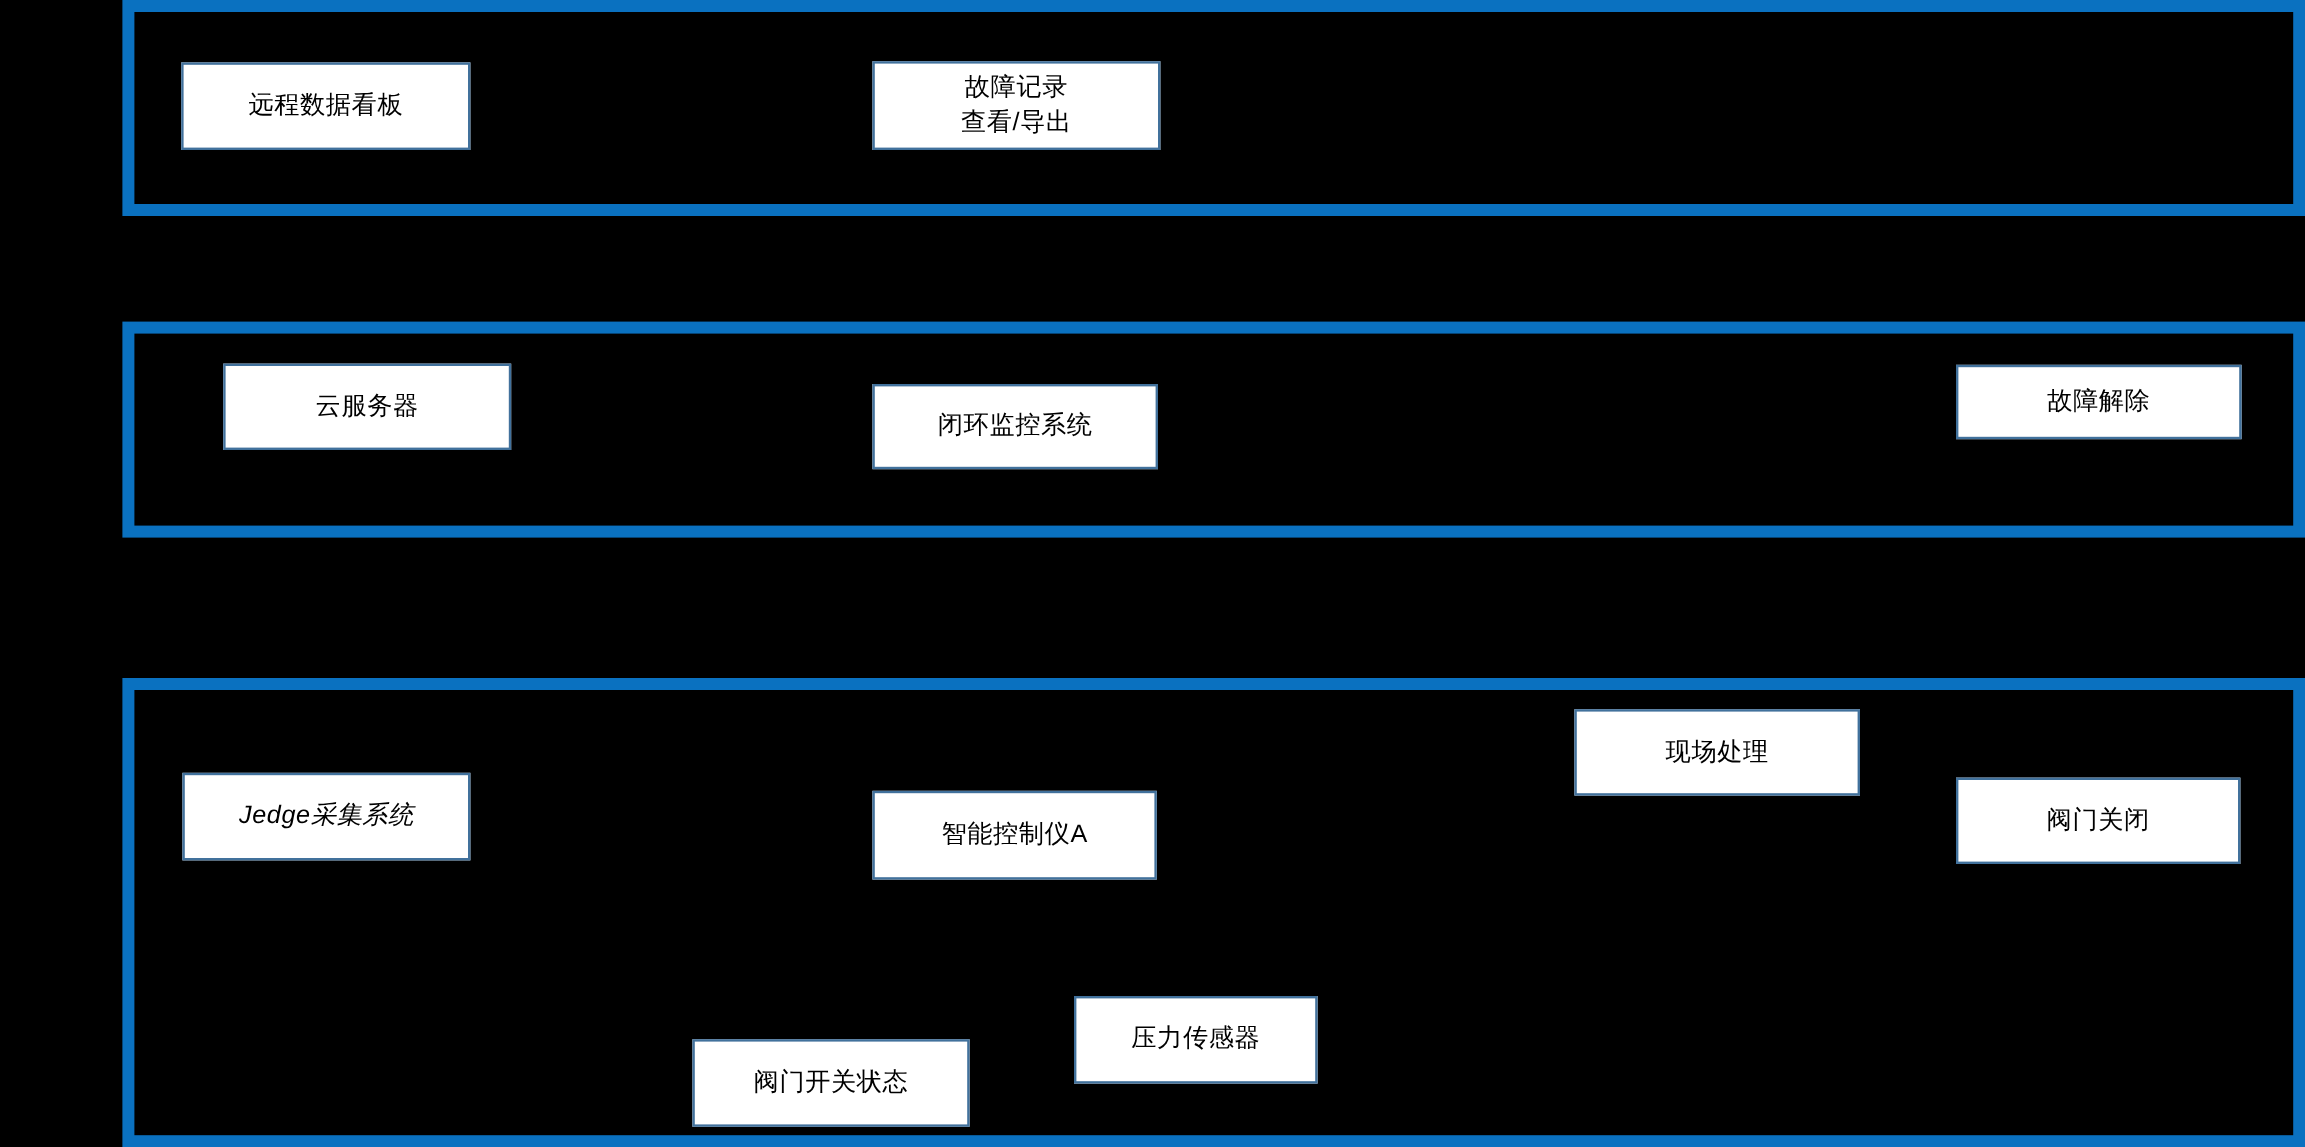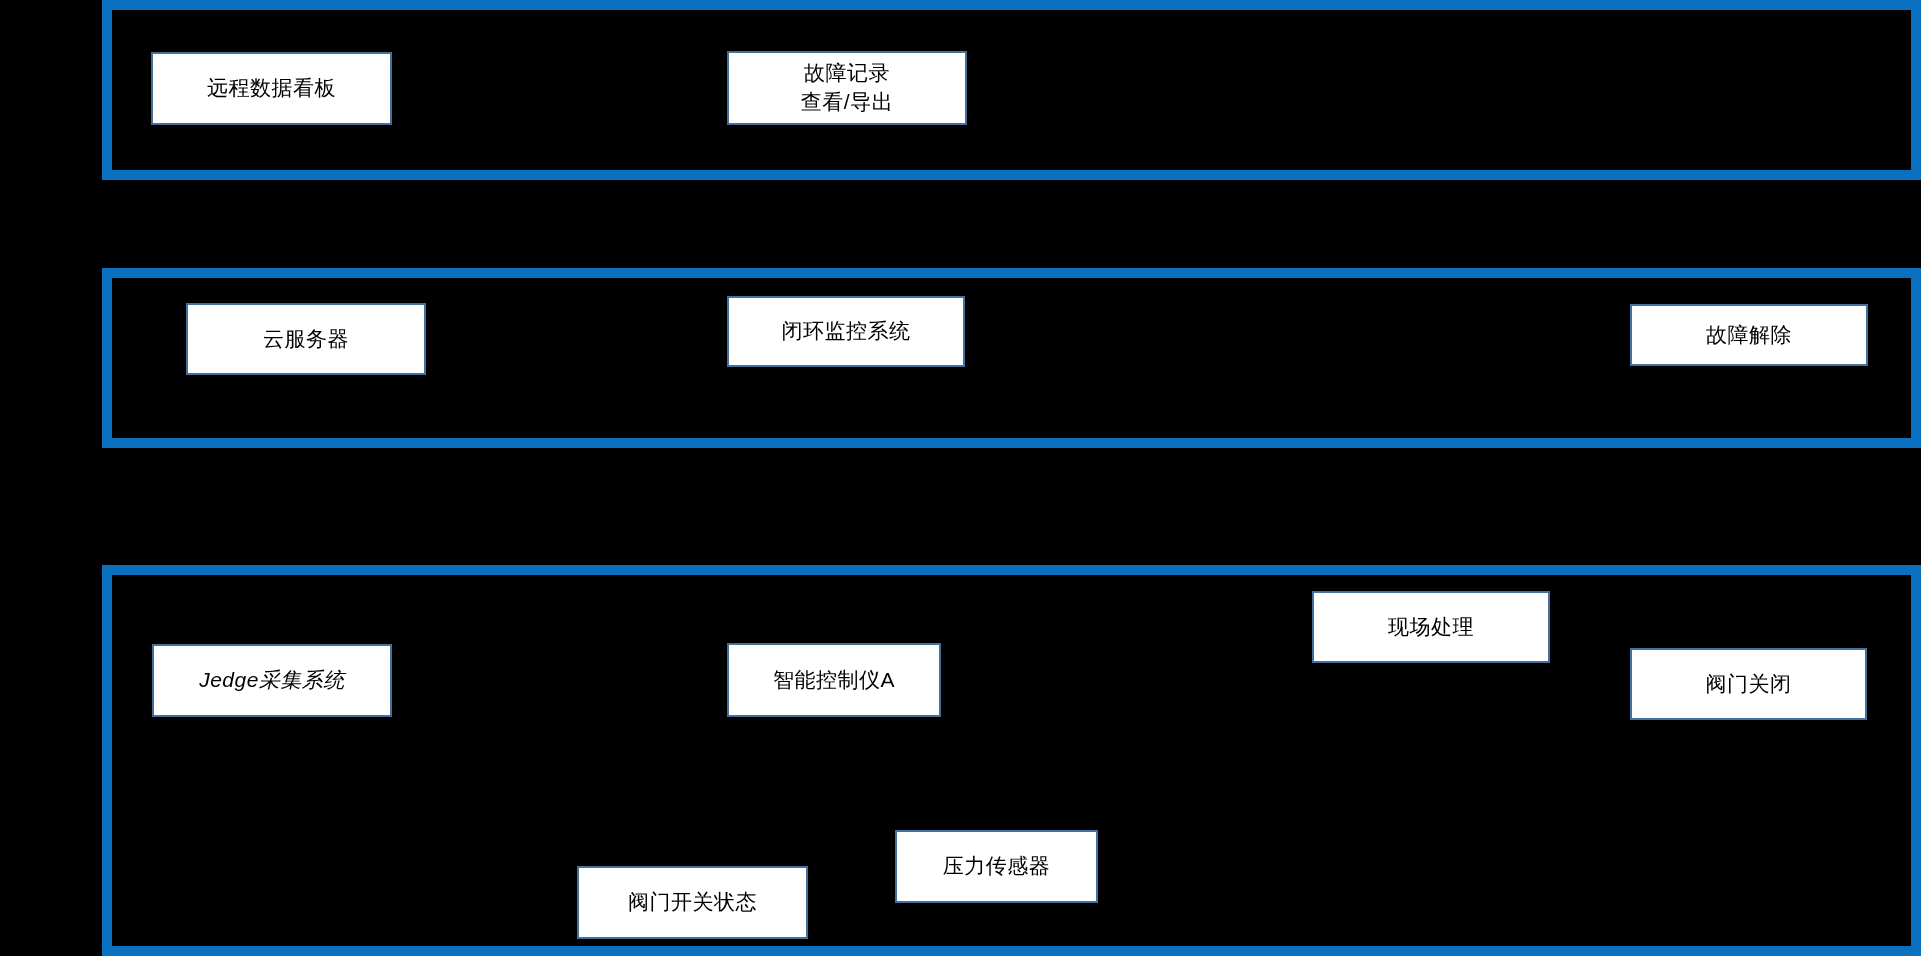--- a/index.html
+++ b/index.html
@@ -41,24 +41,24 @@
     letter-spacing:0.5px;
   }
   
   .band-cloud   {left:102px;top:0px;  width:1819px;height:180px;}
   .band-platform{left:102px;top:268px;width:1819px;height:180px;}
   .band-field   {left:102px;top:565px;width:1819px;height:391px;}
   
   .n-remote   {left:151px; top:52px;  width:241px;height:73px;}
   .n-faultrec {left:727px; top:51px;  width:240px;height:74px;}
   .n-cloudsrv {left:156px; top:303px; width:240px;height:72px;margin-left:30px;}
-  .n-loop     {left:727px; top:296px; width:238px;height:71px;}
+  .n-loop     {left:727px; top:320px; width:238px;height:71px;}
   .n-faultclr {left:1630px;top:304px; width:238px;height:62px;text-align:center;}
   .n-jedge    {left:152px; top:644px; width:240px;height:73px;font-style:italic;}
-  .n-ctrlA    {left:727px; top:643px; width:214px;height:74px;}
+  .n-ctrlA    {left:727px; top:659px; width:237px;height:74px;}
   .n-onsite   {left:1312px;top:591px; width:238px;height:72px;}
   .n-actuator {left:1260px;top:699px; width:238px;height:73px;}
   .n-closed   {left:1630px;top:648px; width:237px;height:72px;}
   .n-switchst {left:577px; top:866px; width:231px;height:73px;}
   .n-pressure {left:895px; top:830px; width:203px;height:73px;text-align:right;}
 </style>
 </head>
 <body>
 
 <div class="canvas">

